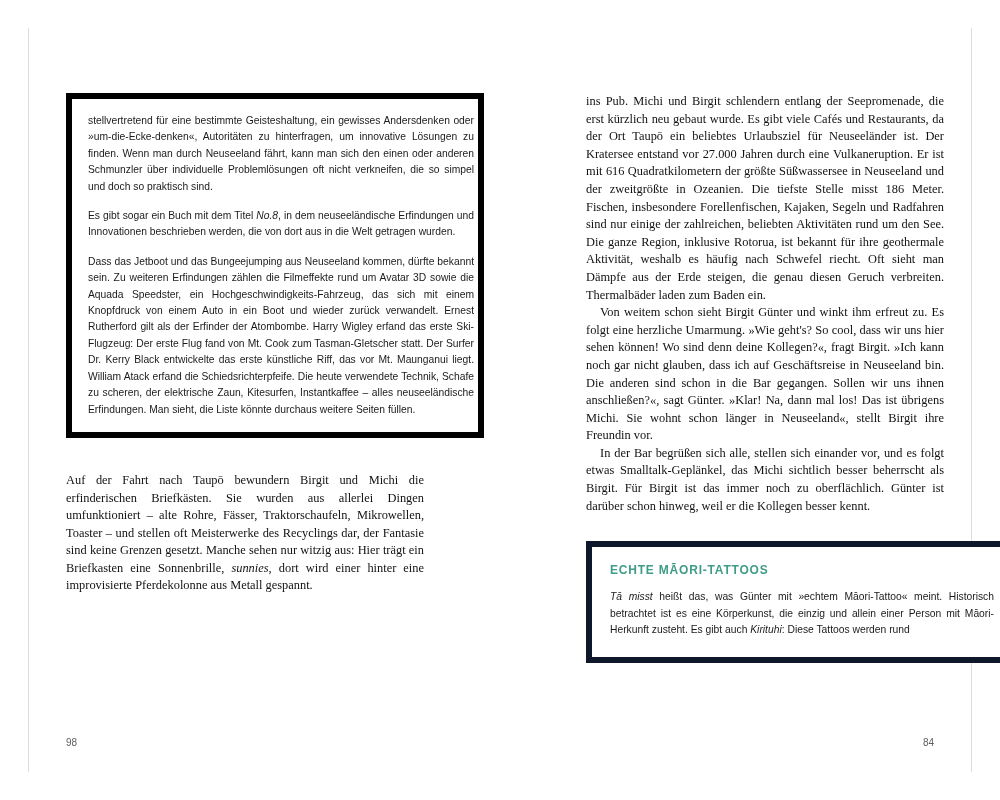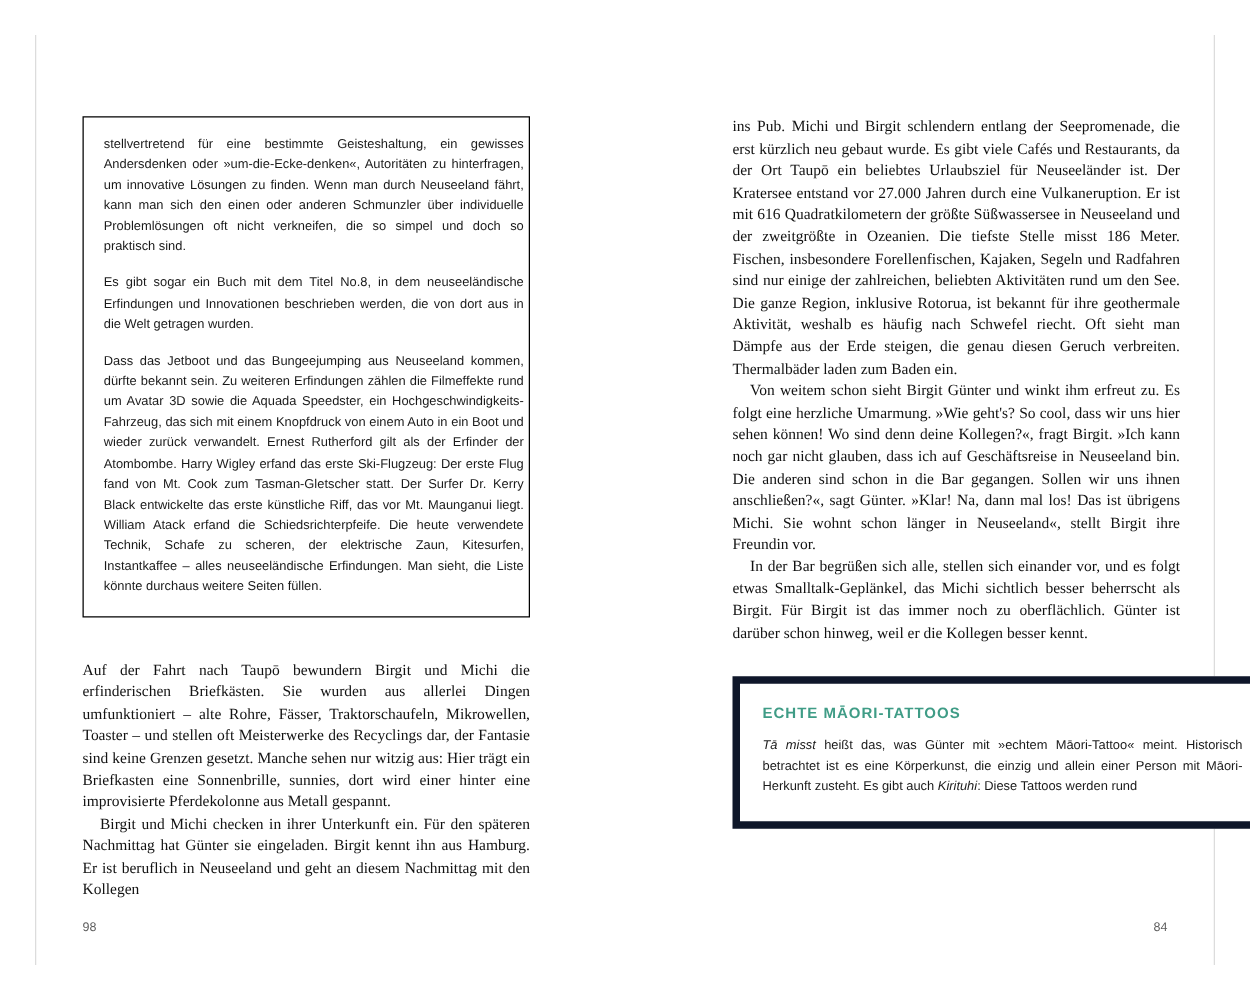--- a/index.html
+++ b/index.html
@@ -44,25 +44,25 @@
   .column {
     position: absolute;
     top: 93px;
     width: 358px;
   }
   .page.left .column { left: 66px; }
   .page.right .column { left: 86px; }
 
   
   .box-note {
-    border: 1px solid #000000;
+    border: 6px solid #000000;
     background: #ffffff;
     padding: 14px 4px 14px 16px;
     box-sizing: border-box;
-    width: 358px;
+    width: 418px;
   }
   .box-note p {
     font-family: "Liberation Sans", sans-serif;
     font-size: 10.3px;
     line-height: 16.4px;
     color: #1a1a1a;
     margin: 0 0 13px 0;
     text-align: justify;
     hyphens: auto;
   }
@@ -127,42 +127,41 @@
   .folio {
     position: absolute;
     bottom: 52px;
     font-family: "Liberation Sans", sans-serif;
     font-size: 10px;
     color: #5d5d5d;
   }
   .folio.left { left: 66px; }
   .folio.right { right: 66px; }
 
-  .it { }
+  .it { font-style: italic; }
 </style>
 </head>
 <body>
 
 <div class="spread">
 
   <div class="page-rule left"></div>
   <div class="page-rule right"></div>
 
   <div class="page left">
     <div class="column">
 
       <div class="box-note">
         <p>stellvertretend für eine bestimmte Geisteshaltung, ein gewisses Andersdenken oder »um-die-Ecke-denken«, Autoritäten zu hinterfragen, um innovative Lösungen zu finden. Wenn man durch Neuseeland fährt, kann man sich den einen oder anderen Schmunzler über individuelle Problemlösungen oft nicht verkneifen, die so simpel und doch so praktisch sind.</p>
         <p>Es gibt sogar ein Buch mit dem Titel <span class="it">No.8</span>, in dem neuseeländische Erfindungen und Innovationen beschrieben werden, die von dort aus in die Welt getragen wurden.</p>
         <p>Dass das Jetboot und das Bungeejumping aus Neuseeland kommen, dürfte bekannt sein. Zu weiteren Erfindungen zählen die Filmeffekte rund um Avatar 3D sowie die Aquada Speedster, ein Hochgeschwindigkeits-Fahrzeug, das sich mit einem Knopfdruck von einem Auto in ein Boot und wieder zurück verwandelt. Ernest Rutherford gilt als der Erfinder der Atombombe. Harry Wigley erfand das erste Ski-Flugzeug: Der erste Flug fand von Mt. Cook zum Tasman-Gletscher statt. Der Surfer Dr. Kerry Black entwickelte das erste künstliche Riff, das vor Mt. Maunganui liegt. William Atack erfand die Schiedsrichterpfeife. Die heute verwendete Technik, Schafe zu scheren, der elektrische Zaun, Kitesurfen, Instantkaffee – alles neuseeländische Erfindungen. Man sieht, die Liste könnte durchaus weitere Seiten füllen.</p>
       </div>
 
       <div class="body-after-box">
         <p>Auf der Fahrt nach Taupō bewundern Birgit und Michi die erfinderischen Briefkästen. Sie wurden aus allerlei Dingen umfunktioniert – alte Rohre, Fässer, Traktorschaufeln, Mikrowellen, Toaster – und stellen oft Meisterwerke des Recyclings dar, der Fantasie sind keine Grenzen gesetzt. Manche sehen nur witzig aus: Hier trägt ein Briefkasten eine Sonnenbrille, <span class="it">sunnies</span>, dort wird einer hinter eine improvisierte Pferdekolonne aus Metall gespannt.</p>
-        <p class="indent">Birgit und Michi checken in ihrer Unterkunft ein. Für den späteren Nachmittag hat Günter sie eingeladen. Birgit kennt ihn aus Hamburg. Er ist beruflich in Neuseeland und geht an diesem Nachmittag mit den Kollegen</p>
       </div>
 
     </div>
     <div class="folio left">98</div>
   </div>
 
   <div class="page right">
     <div class="column">
 
       <p class="body">ins Pub. Michi und Birgit schlendern entlang der Seepromenade, die erst kürzlich neu gebaut wurde. Es gibt viele Cafés und Restaurants, da der Ort Taupō ein beliebtes Urlaubsziel für Neuseeländer ist. Der Kratersee entstand vor 27.000 Jahren durch eine Vulkaneruption. Er ist mit 616 Quadratkilometern der größte Süßwassersee in Neuseeland und der zweitgrößte in Ozeanien. Die tiefste Stelle misst 186 Meter. Fischen, insbesondere Forellenfischen, Kajaken, Segeln und Radfahren sind nur einige der zahlreichen, beliebten Aktivitäten rund um den See. Die ganze Region, inklusive Rotorua, ist bekannt für ihre geothermale Aktivität, weshalb es häufig nach Schwefel riecht. Oft sieht man Dämpfe aus der Erde steigen, die genau diesen Geruch verbreiten. Thermalbäder laden zum Baden ein.</p>

